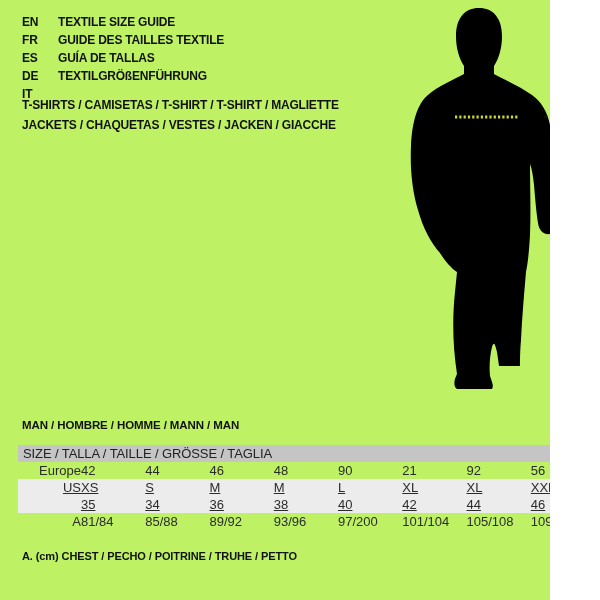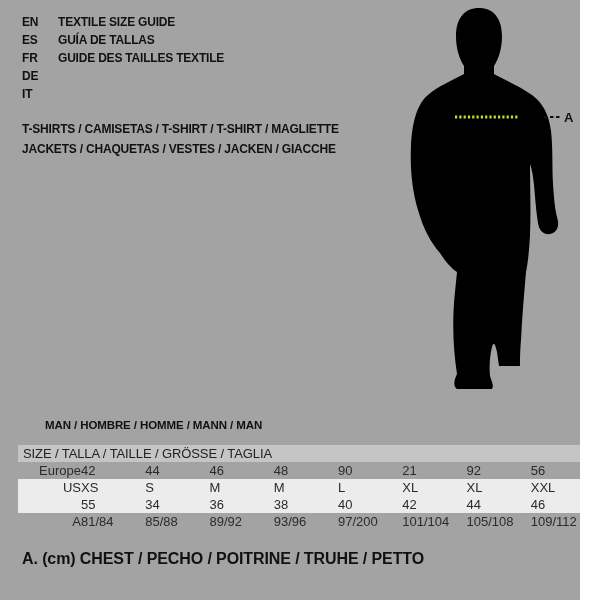--- a/index.html
+++ b/index.html
@@ -1,59 +1,60 @@
 <!DOCTYPE html>
 <html><head>
 <meta charset="utf-8">
 <style>
   html,body{margin:0;padding:0;background:#ffffff;}
   #page{
-    position:relative;width:580px;height:600px;background:#a3a3a3;overflow:hidden;
-    font-family:"Liberation Sans",sans-serif;color:#111111;
+    position:relative;width:516px;height:600px;background:#bef264;overflow:hidden;
+    font-family:"Liberation Sans",sans-serif;color:#111111;padding-left:34px;
   }
   
   .lang-list{position:absolute;left:22px;top:13px;}
   .lang-row{display:flex;height:18px;line-height:18px;font-size:12px;font-weight:bold;letter-spacing:-0.2px;}
   .lang-code{width:36px;}
   
-  .categories{position:absolute;left:22px;top:120px;font-size:12px;font-weight:bold;line-height:19.5px;letter-spacing:-0.2px;}
+  .categories{position:absolute;left:22px;top:96px;font-size:12px;font-weight:bold;line-height:19.5px;letter-spacing:-0.2px;}
   
   .figure-wrap{position:absolute;left:400px;top:0px;width:200px;height:400px;}
   
-  .section-title{position:absolute;left:22px;top:419px;font-size:11.5px;font-weight:bold;letter-spacing:-0.1px;margin-left:23px;}
+  .section-title{position:absolute;left:22px;top:419px;font-size:11.5px;font-weight:bold;letter-spacing:-0.1px;}
   
   .size-table{position:absolute;left:18px;top:445px;width:577px;font-size:13px;color:#2b2b2b;}
   .t-header{height:17px;line-height:17px;background:#c5c5c5;padding-left:5px;color:#222;letter-spacing:-0.1px;}
   .t-row{display:flex;height:17px;line-height:17px;}
-  .t-row.stripe{background:#ececec;}
+  .t-row.stripe{background:#ececec;text-decoration:underline;}
   .t-label{width:58px;padding-left:5px;text-align:right;}
   .t-cell{flex:1;text-align:left;}
   
-  .footnote{position:absolute;left:22px;top:550px;font-size:16px;font-weight:bold;letter-spacing:-0.1px;}
+  .footnote{position:absolute;left:22px;top:550px;font-size:11px;font-weight:bold;letter-spacing:-0.1px;}
 </style>
 </head>
 <body>
 
 <div id="page">
 
   <div class="lang-list">
     <div class="lang-row">
       <span class="lang-code">EN</span>
       <span class="lang-label">TEXTILE SIZE GUIDE</span>
     </div>
     <div class="lang-row">
+      <span class="lang-code">FR</span>
+      <span class="lang-label">GUIDE DES TAILLES TEXTILE</span>
+    </div>
+    <div class="lang-row">
       <span class="lang-code">ES</span>
       <span class="lang-label">GUÍA DE TALLAS</span>
     </div>
     <div class="lang-row">
-      <span class="lang-code">FR</span>
-      <span class="lang-label">GUIDE DES TAILLES TEXTILE</span>
-    </div>
-    <div class="lang-row">
       <span class="lang-code">DE</span>
+      <span class="lang-label">TEXTILGRÖßENFÜHRUNG</span>
     </div>
     <div class="lang-row">
       <span class="lang-code">IT</span>
     </div>
   </div>
 
   <div class="categories">
     <div>T-SHIRTS / CAMISETAS / T-SHIRT / T-SHIRT / MAGLIETTE</div>
     <div>JACKETS / CHAQUETAS / VESTES / JACKEN / GIACCHE</div>
   </div>
@@ -125,21 +126,21 @@
       <span class="t-cell">M</span>
       <span class="t-cell">M</span>
       <span class="t-cell">L</span>
       <span class="t-cell">XL</span>
       <span class="t-cell">XL</span>
       <span class="t-cell">XXL</span>
     </div>
 
     <div class="t-row stripe">
       <span class="t-label"></span>
-      <span class="t-cell">55</span>
+      <span class="t-cell">35</span>
       <span class="t-cell">34</span>
       <span class="t-cell">36</span>
       <span class="t-cell">38</span>
       <span class="t-cell">40</span>
       <span class="t-cell">42</span>
       <span class="t-cell">44</span>
       <span class="t-cell">46</span>
     </div>
 
     <div class="t-row">

